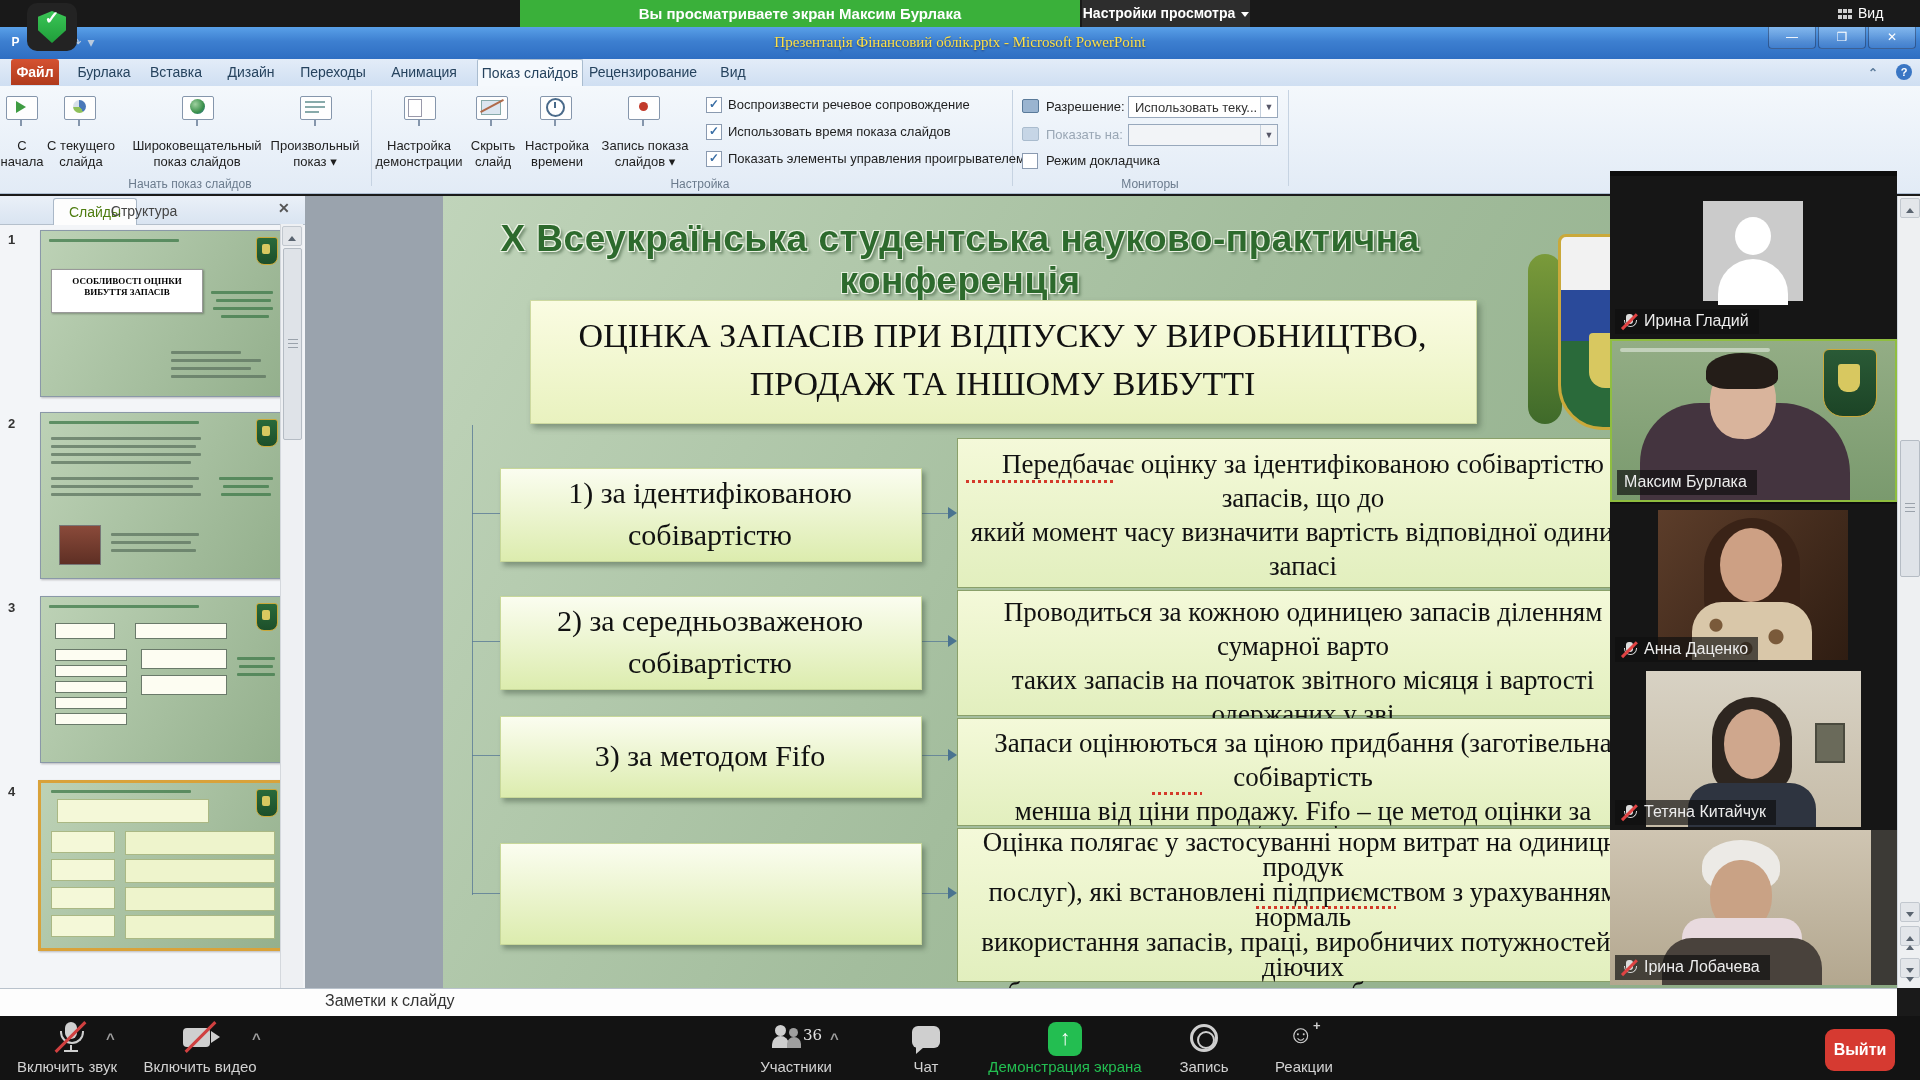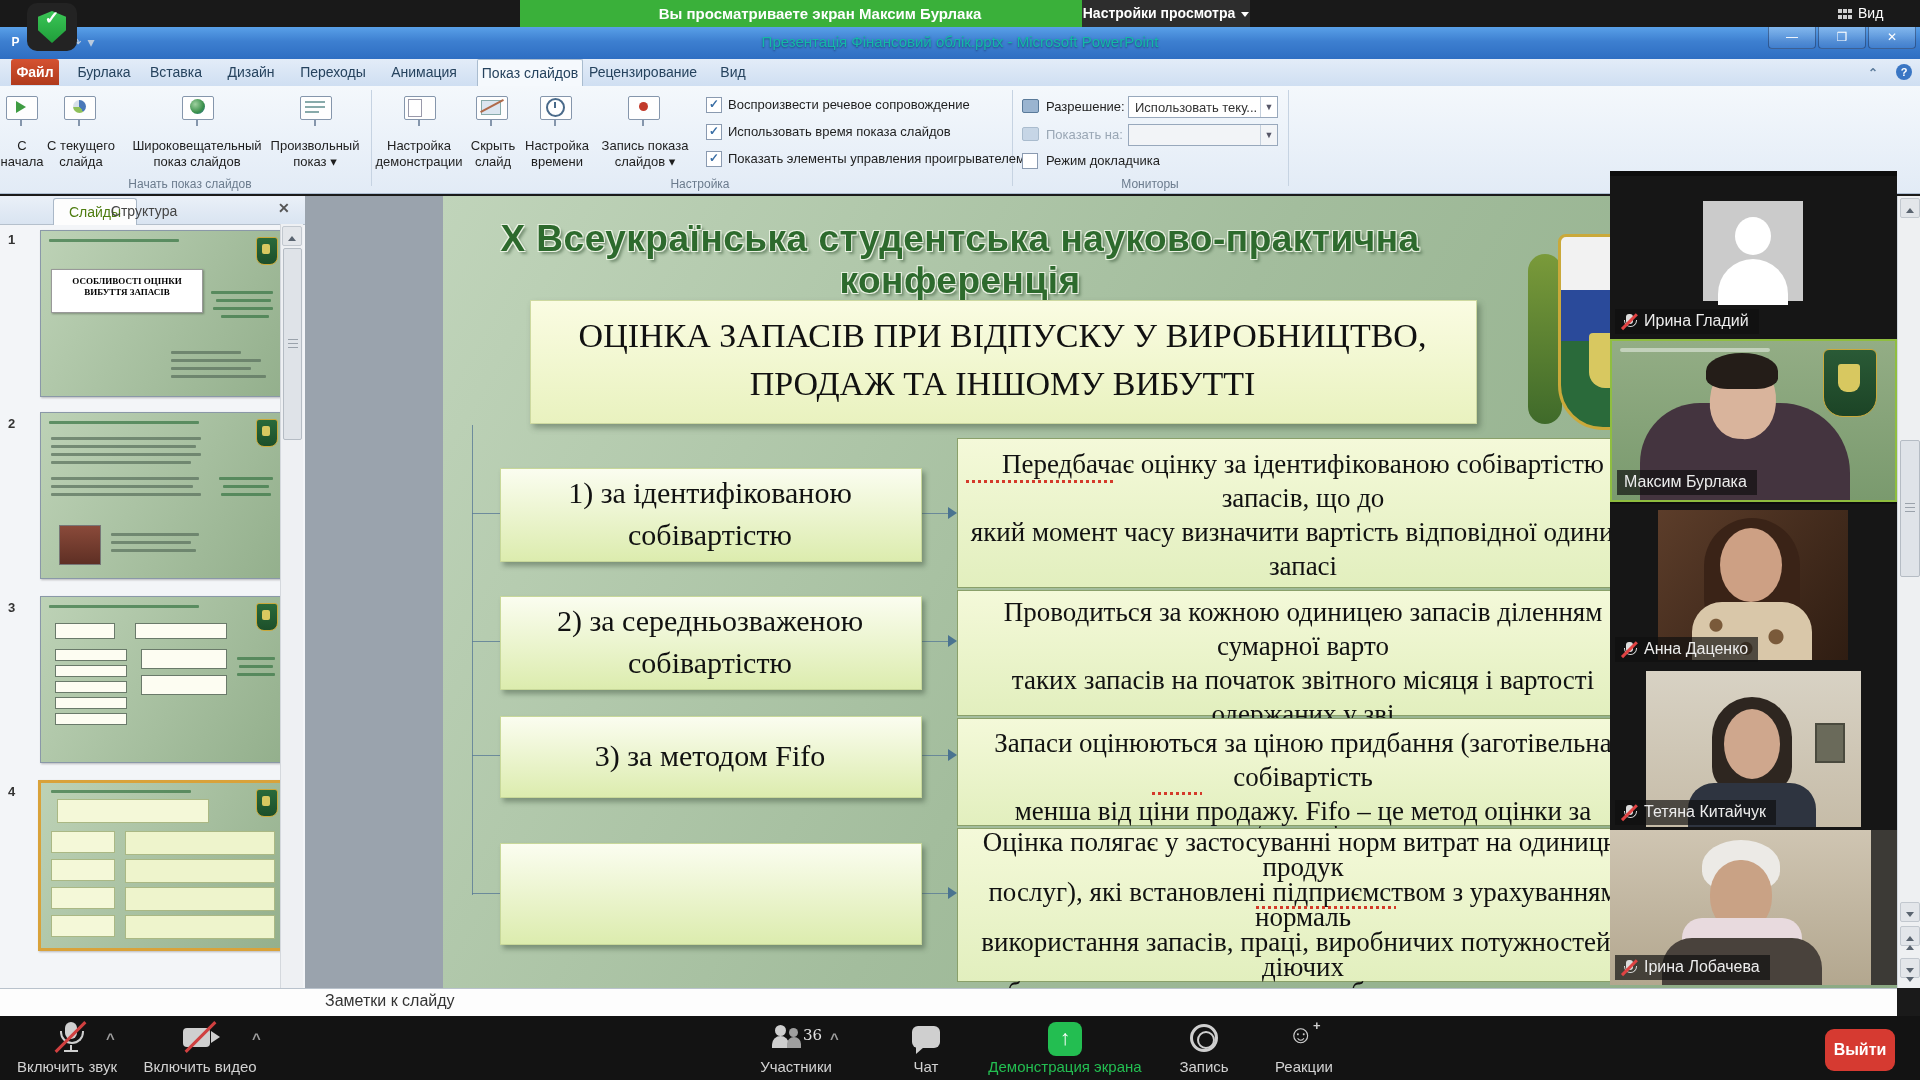--- a/index.html
+++ b/index.html
@@ -1,36 +1,36 @@
 <!DOCTYPE html>
 <html><head>
 <meta charset="utf-8">
 <style>
   html,body{margin:0;padding:0;background:#000;}
   .screen{position:relative;width:1920px;height:1080px;overflow:hidden;background:#1a1a1a;font-family:"Liberation Sans",sans-serif;}
   .a{position:absolute;}
   
   .topbar{left:0;top:0;width:1920px;height:27px;background:#191919;}
-  .share-banner{left:520px;top:0;width:560px;height:27px;background:#3ab03a;color:#fff;font-size:15px;font-weight:bold;text-align:center;line-height:27px;padding-left:20px;}
+  .share-banner{left:520px;top:0;width:560px;height:27px;background:#3ab03a;color:#fff;font-size:15px;font-weight:bold;text-align:center;line-height:27px;}
   .view-settings{left:1082px;top:0;width:168px;height:27px;background:#2d2d2d;color:#fff;font-size:14px;font-weight:bold;text-align:center;line-height:27px;}
   .caret-down{display:inline-block;width:0;height:0;border-left:4px solid transparent;border-right:4px solid transparent;border-top:5px solid #fff;margin-left:6px;vertical-align:middle;}
   .view-btn{left:1838px;top:2px;height:23px;color:#fff;font-size:14px;line-height:23px;}
   .grid-icon{display:inline-block;width:14px;height:11px;vertical-align:middle;margin-right:6px;background:
      linear-gradient(#cfcfcf,#cfcfcf) 0 0/4px 4px no-repeat,
      linear-gradient(#cfcfcf,#cfcfcf) 5px 0/4px 4px no-repeat,
      linear-gradient(#cfcfcf,#cfcfcf) 10px 0/4px 4px no-repeat,
      linear-gradient(#cfcfcf,#cfcfcf) 0 6px/4px 4px no-repeat,
      linear-gradient(#cfcfcf,#cfcfcf) 5px 6px/4px 4px no-repeat,
      linear-gradient(#cfcfcf,#cfcfcf) 10px 6px/4px 4px no-repeat;}
   .shield-badge{left:27px;top:3px;width:50px;height:48px;background:#232323;border-radius:10px;z-index:60;}
   .shield-shape{left:11px;top:8px;width:28px;height:32px;background:linear-gradient(#3bc556,#1f9e3a);clip-path:polygon(50% 0,100% 18%,100% 60%,50% 100%,0 60%,0 18%);}
   .shield-check{left:0;top:4px;width:50px;text-align:center;color:#fff;font-size:18px;font-weight:bold;}
   
   .titlebar{left:0;top:27px;width:1920px;height:32px;background:linear-gradient(#59a0e8 0%,#3d7fd0 45%,#2e6ec2 100%);}
-  .pp-title{left:0;top:27px;width:1920px;height:36px;color:#14b8a6;font-size:15px;text-align:center;line-height:30px;text-shadow:0 1px 2px rgba(0,0,40,.5);}
+  .pp-title{left:0;top:27px;width:1920px;height:36px;color:#fde047;font-size:15px;text-align:center;line-height:30px;text-shadow:0 1px 2px rgba(0,0,40,.5);font-family:Liberation Serif, serif;}
   .qat{left:6px;top:31px;height:22px;display:flex;gap:6px;align-items:center;}
   .ppicon{width:19px;height:19px;border-radius:4px;background:linear-gradient(#e06038,#b23а1c,#b23a1c);color:#fff;font-weight:bold;font-size:12px;text-align:center;line-height:19px;}
   .floppy{width:15px;height:15px;background:#4a7ab5;border-radius:2px;position:relative;}
   .floppy:after{content:"";position:absolute;left:3px;top:0;width:9px;height:6px;background:#d8e4f0;}
   .undoredo{color:#b9cade;font-size:14px;line-height:18px;}
   .win-buttons{left:1766px;top:27px;height:21px;display:flex;}
   .winbtn{width:46px;height:21px;color:#fff;text-align:center;font-size:12px;line-height:20px;background:linear-gradient(rgba(255,255,255,.25),rgba(255,255,255,.05));border:1px solid rgba(20,40,80,.5);border-top:none;border-radius:0 0 4px 4px;margin-left:2px;}
   .tabrow{left:0;top:59px;width:1920px;height:27px;background:linear-gradient(#e3ecf8,#cfdff2);border-bottom:1px solid #b5c6da;}
   .pptab{position:absolute;top:59px;height:26px;font-size:14px;color:#26435e;text-align:center;line-height:26px;}
   .pptab.file{background:linear-gradient(#d55231,#b03a1c);color:#fff;border-radius:3px 3px 0 0;font-weight:bold;}

